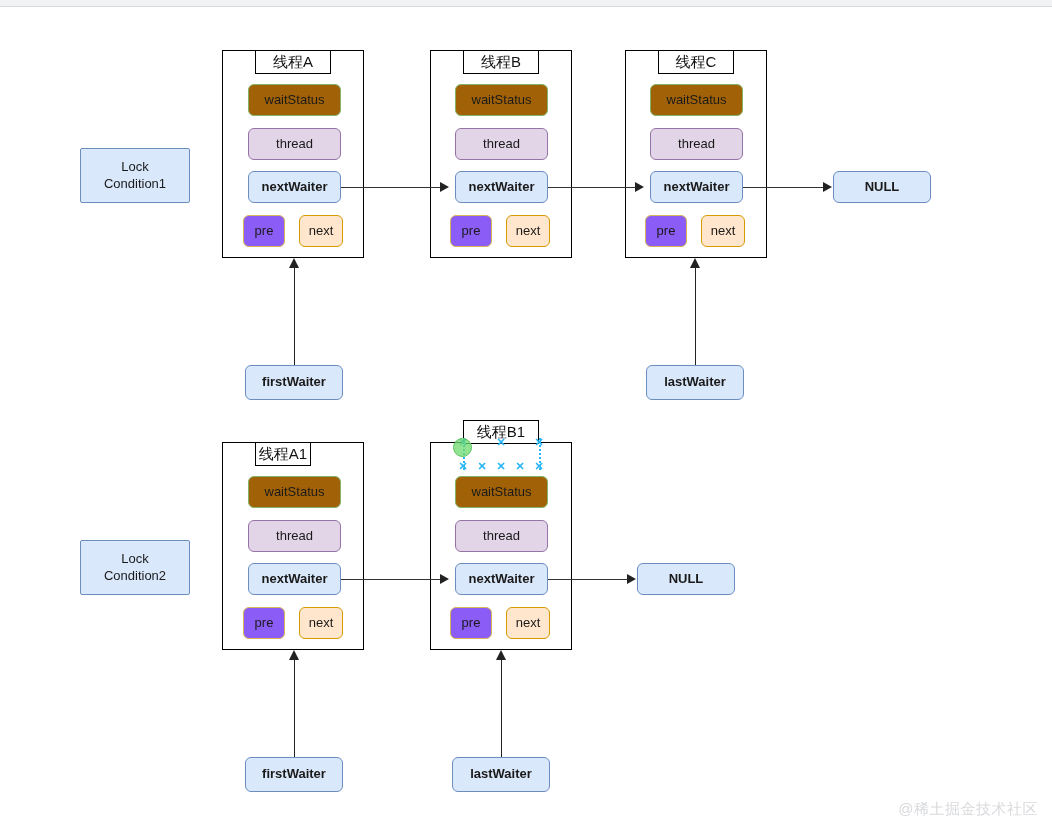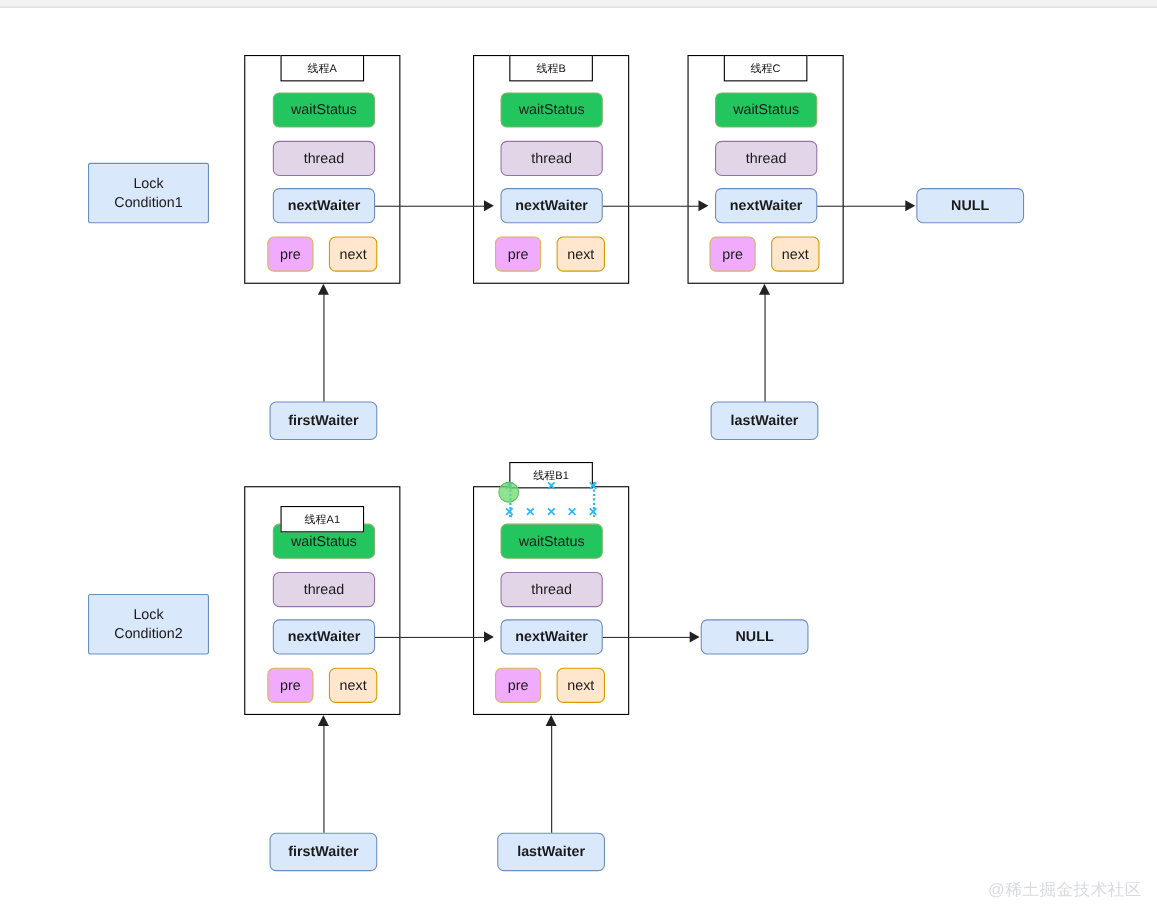--- a/index.html
+++ b/index.html
@@ -52,29 +52,29 @@
   }
   
   .title-plate {
     position: absolute;
     box-sizing: border-box;
     border: 1.4px solid #000000;
     background: #ffffff;
     display: flex;
     align-items: center;
     justify-content: center;
-    font-size: 10px;
+    font-size: 15px;
     color: #111111;
     z-index: 6;
   }
 
-  .green  { background:#22c55e; border:1.4px solid #82b366; }
+  .green  { background:#a16207; border:1.4px solid #82b366; }
   .purple { background:#e1d5e7; border:1.4px solid #9673a6; }
   .blue   { background:#dae8fc; border:1.4px solid #6c8ebf;font-weight:bold; }
-  .yellow { background:#f0abfc; border:1.4px solid #d6b656; }
+  .yellow { background:#8b5cf6; border:1.4px solid #d6b656; }
   .orange { background:#ffe6cc; border:1.4px solid #d79b00; }
   .bluesq { background:#dae8fc; border:1.4px solid #6c8ebf; border-radius:2px; }
 
   
   .h-line {
     position: absolute;
     height: 0;
     border-top: 1.6px solid #333333;
     z-index: 4;
   }
@@ -188,21 +188,21 @@
   <div class="arrow-up" style="left:289px; top:258px;"></div>
 
   <div class="node blue rounded" style="left:646px; top:365px; width:98px; height:35px;">lastWaiter</div>
   <div class="v-line" style="left:695px; top:266px; height:99px;"></div>
   <div class="arrow-up" style="left:690px; top:258px;"></div>
 
   <div class="node bluesq" style="left:80px; top:540px; width:110px; height:55px;">Lock
 Condition2</div>
 
   <div class="container" style="left:222px; top:442px; width:142px; height:208px;"></div>
-  <div class="title-plate" style="left:255px; top:442px; width:76px; height:24px;margin-top:18px;">线程A1</div>
+  <div class="title-plate" style="left:255px; top:442px; width:56px; height:24px;">线程A1</div>
   <div class="node green rounded" style="left:248px; top:476px; width:93px; height:32px;">waitStatus</div>
   <div class="node purple rounded" style="left:248px; top:520px; width:93px; height:32px;">thread</div>
   <div class="node blue rounded" style="left:248px; top:563px; width:93px; height:32px;">nextWaiter</div>
   <div class="node yellow rounded" style="left:243px; top:607px; width:42px; height:32px;">pre</div>
   <div class="node orange rounded" style="left:299px; top:607px; width:44px; height:32px;">next</div>
 
   <div class="container" style="left:430px; top:442px; width:142px; height:208px;"></div>
   <div class="title-plate" style="left:463px; top:420px; width:76px; height:24px;">线程B1</div>
   <div class="node green rounded" style="left:455px; top:476px; width:93px; height:32px;">waitStatus</div>
   <div class="node purple rounded" style="left:455px; top:520px; width:93px; height:32px;">thread</div>

